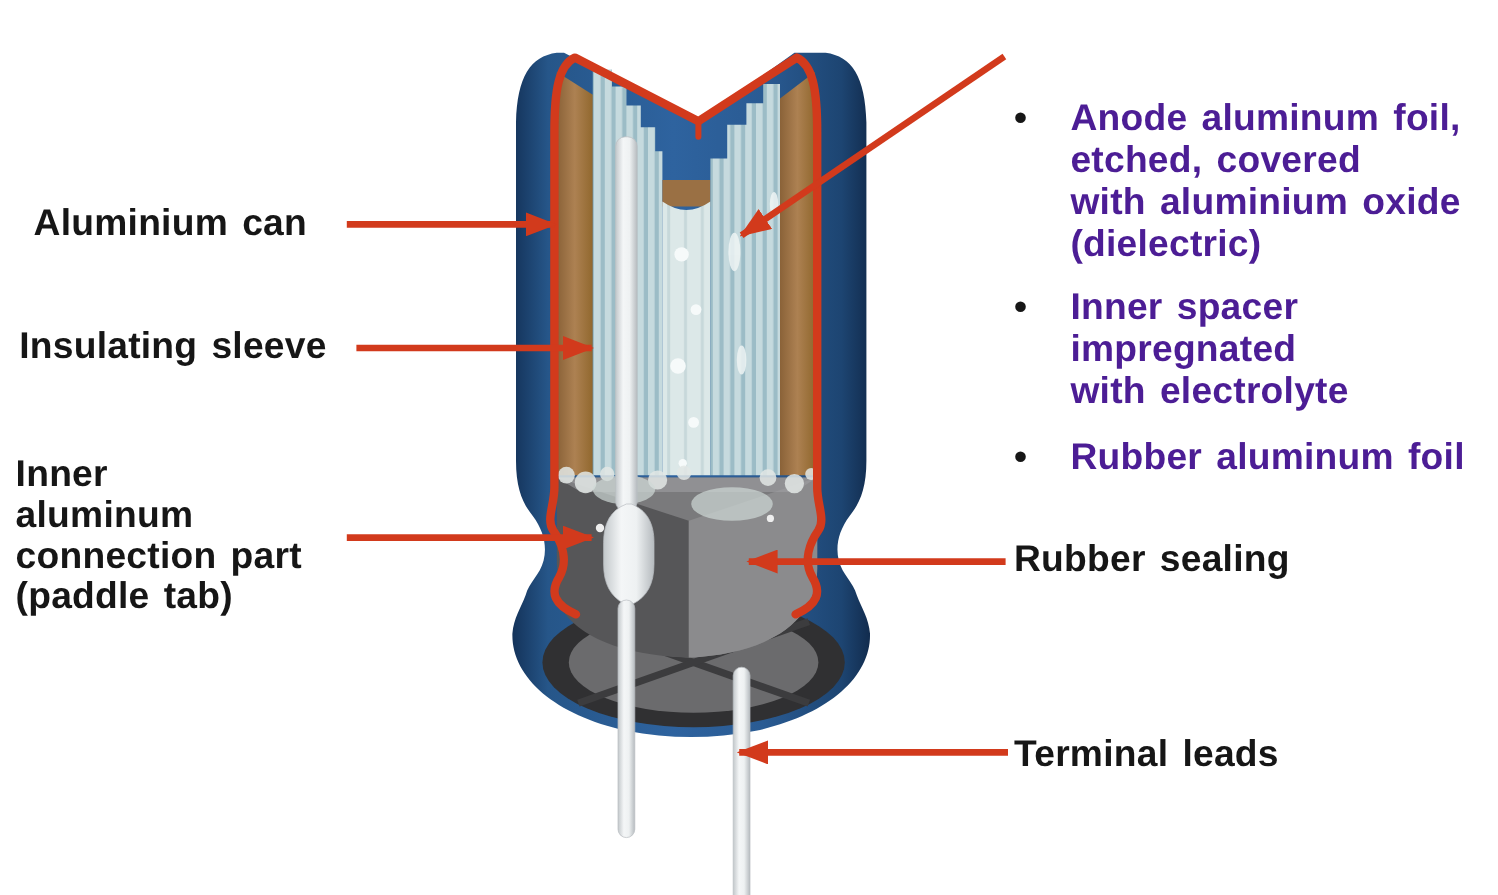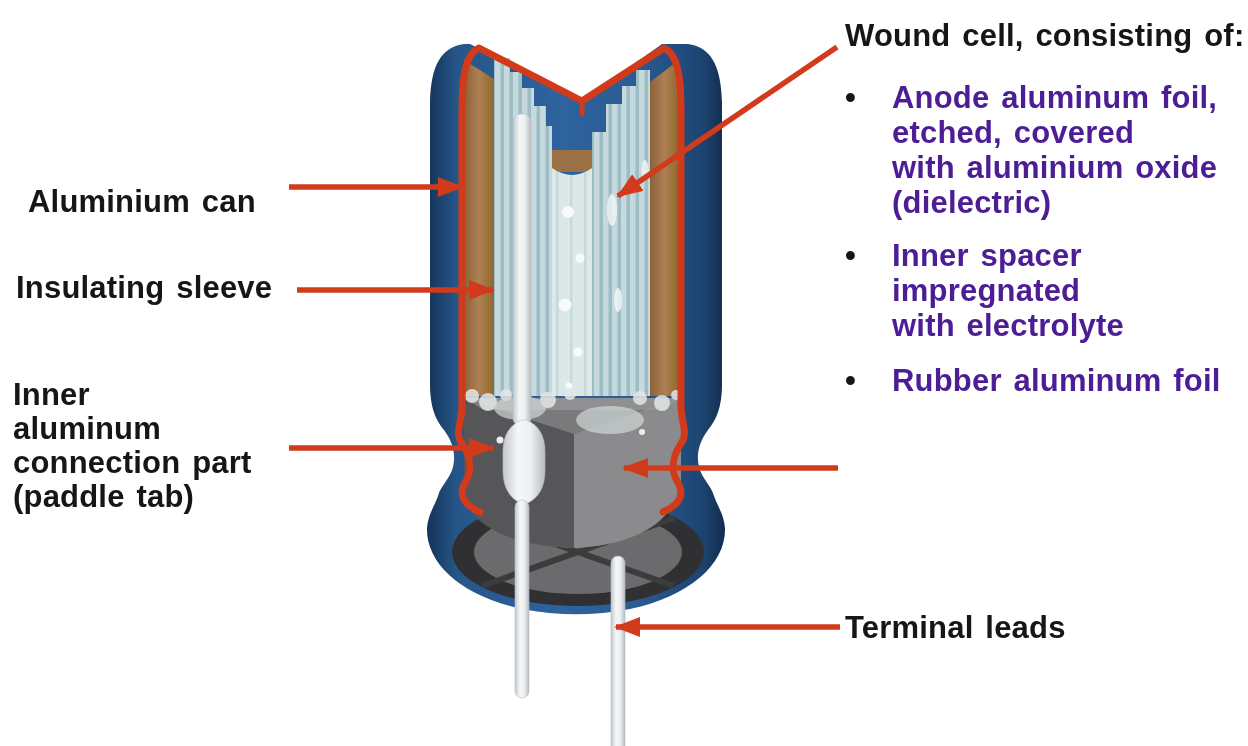--- a/index.html
+++ b/index.html
@@ -188,30 +188,29 @@
     <g stroke="#d23a1c" stroke-width="5.5" fill="none">
       <line x1="289" y1="187" x2="462" y2="187" marker-end="url(#ah)"></line>
       <line x1="297" y1="290" x2="493" y2="290" marker-end="url(#ah)"></line>
       <line x1="289" y1="448" x2="493" y2="448" marker-end="url(#ah)"></line>
       <line x1="837" y1="47" x2="618" y2="196" marker-end="url(#ah)"></line>
       <line x1="838" y1="468" x2="624" y2="468" marker-end="url(#ah)"></line>
       <line x1="840" y1="627" x2="616" y2="627" marker-end="url(#ah)"></line>
     </g>
   </svg>
 
-  <div class="label" style="left:28px; top:184px;text-align:right;">Aluminium can</div>
+  <div class="label" style="left:28px; top:168px;text-align:right;">Aluminium can</div>
 
   <div class="label" style="left:16px; top:270px;">Insulating sleeve</div>
 
   <div class="label tight" style="left:13px; top:378px;">Inner
 aluminum
 connection part
 (paddle tab)</div>
 
-  <div class="label" style="left:845px; top:18px;">Wound cell, consisting of:</div>
 
   <div class="bullet-row" style="top:80px;">
     <span class="bullet-marker">•</span>
     <span class="bullet-text">Anode aluminum foil,
 etched, covered
 with aluminium oxide
 (dielectric)</span>
   </div>
 
   <div class="bullet-row" style="top:238px;">
@@ -219,16 +218,17 @@
     <span class="bullet-text">Inner spacer
 impregnated
 with electrolyte</span>
   </div>
 
   <div class="bullet-row" style="top:363px;">
     <span class="bullet-marker">•</span>
     <span class="bullet-text">Rubber aluminum foil</span>
   </div>
 
+  <div class="label" style="left:845px; top:448px;">Rubber sealing</div>
 
   <div class="label" style="left:845px; top:610px;">Terminal leads</div>
 
 </div>
 
 </body></html>

